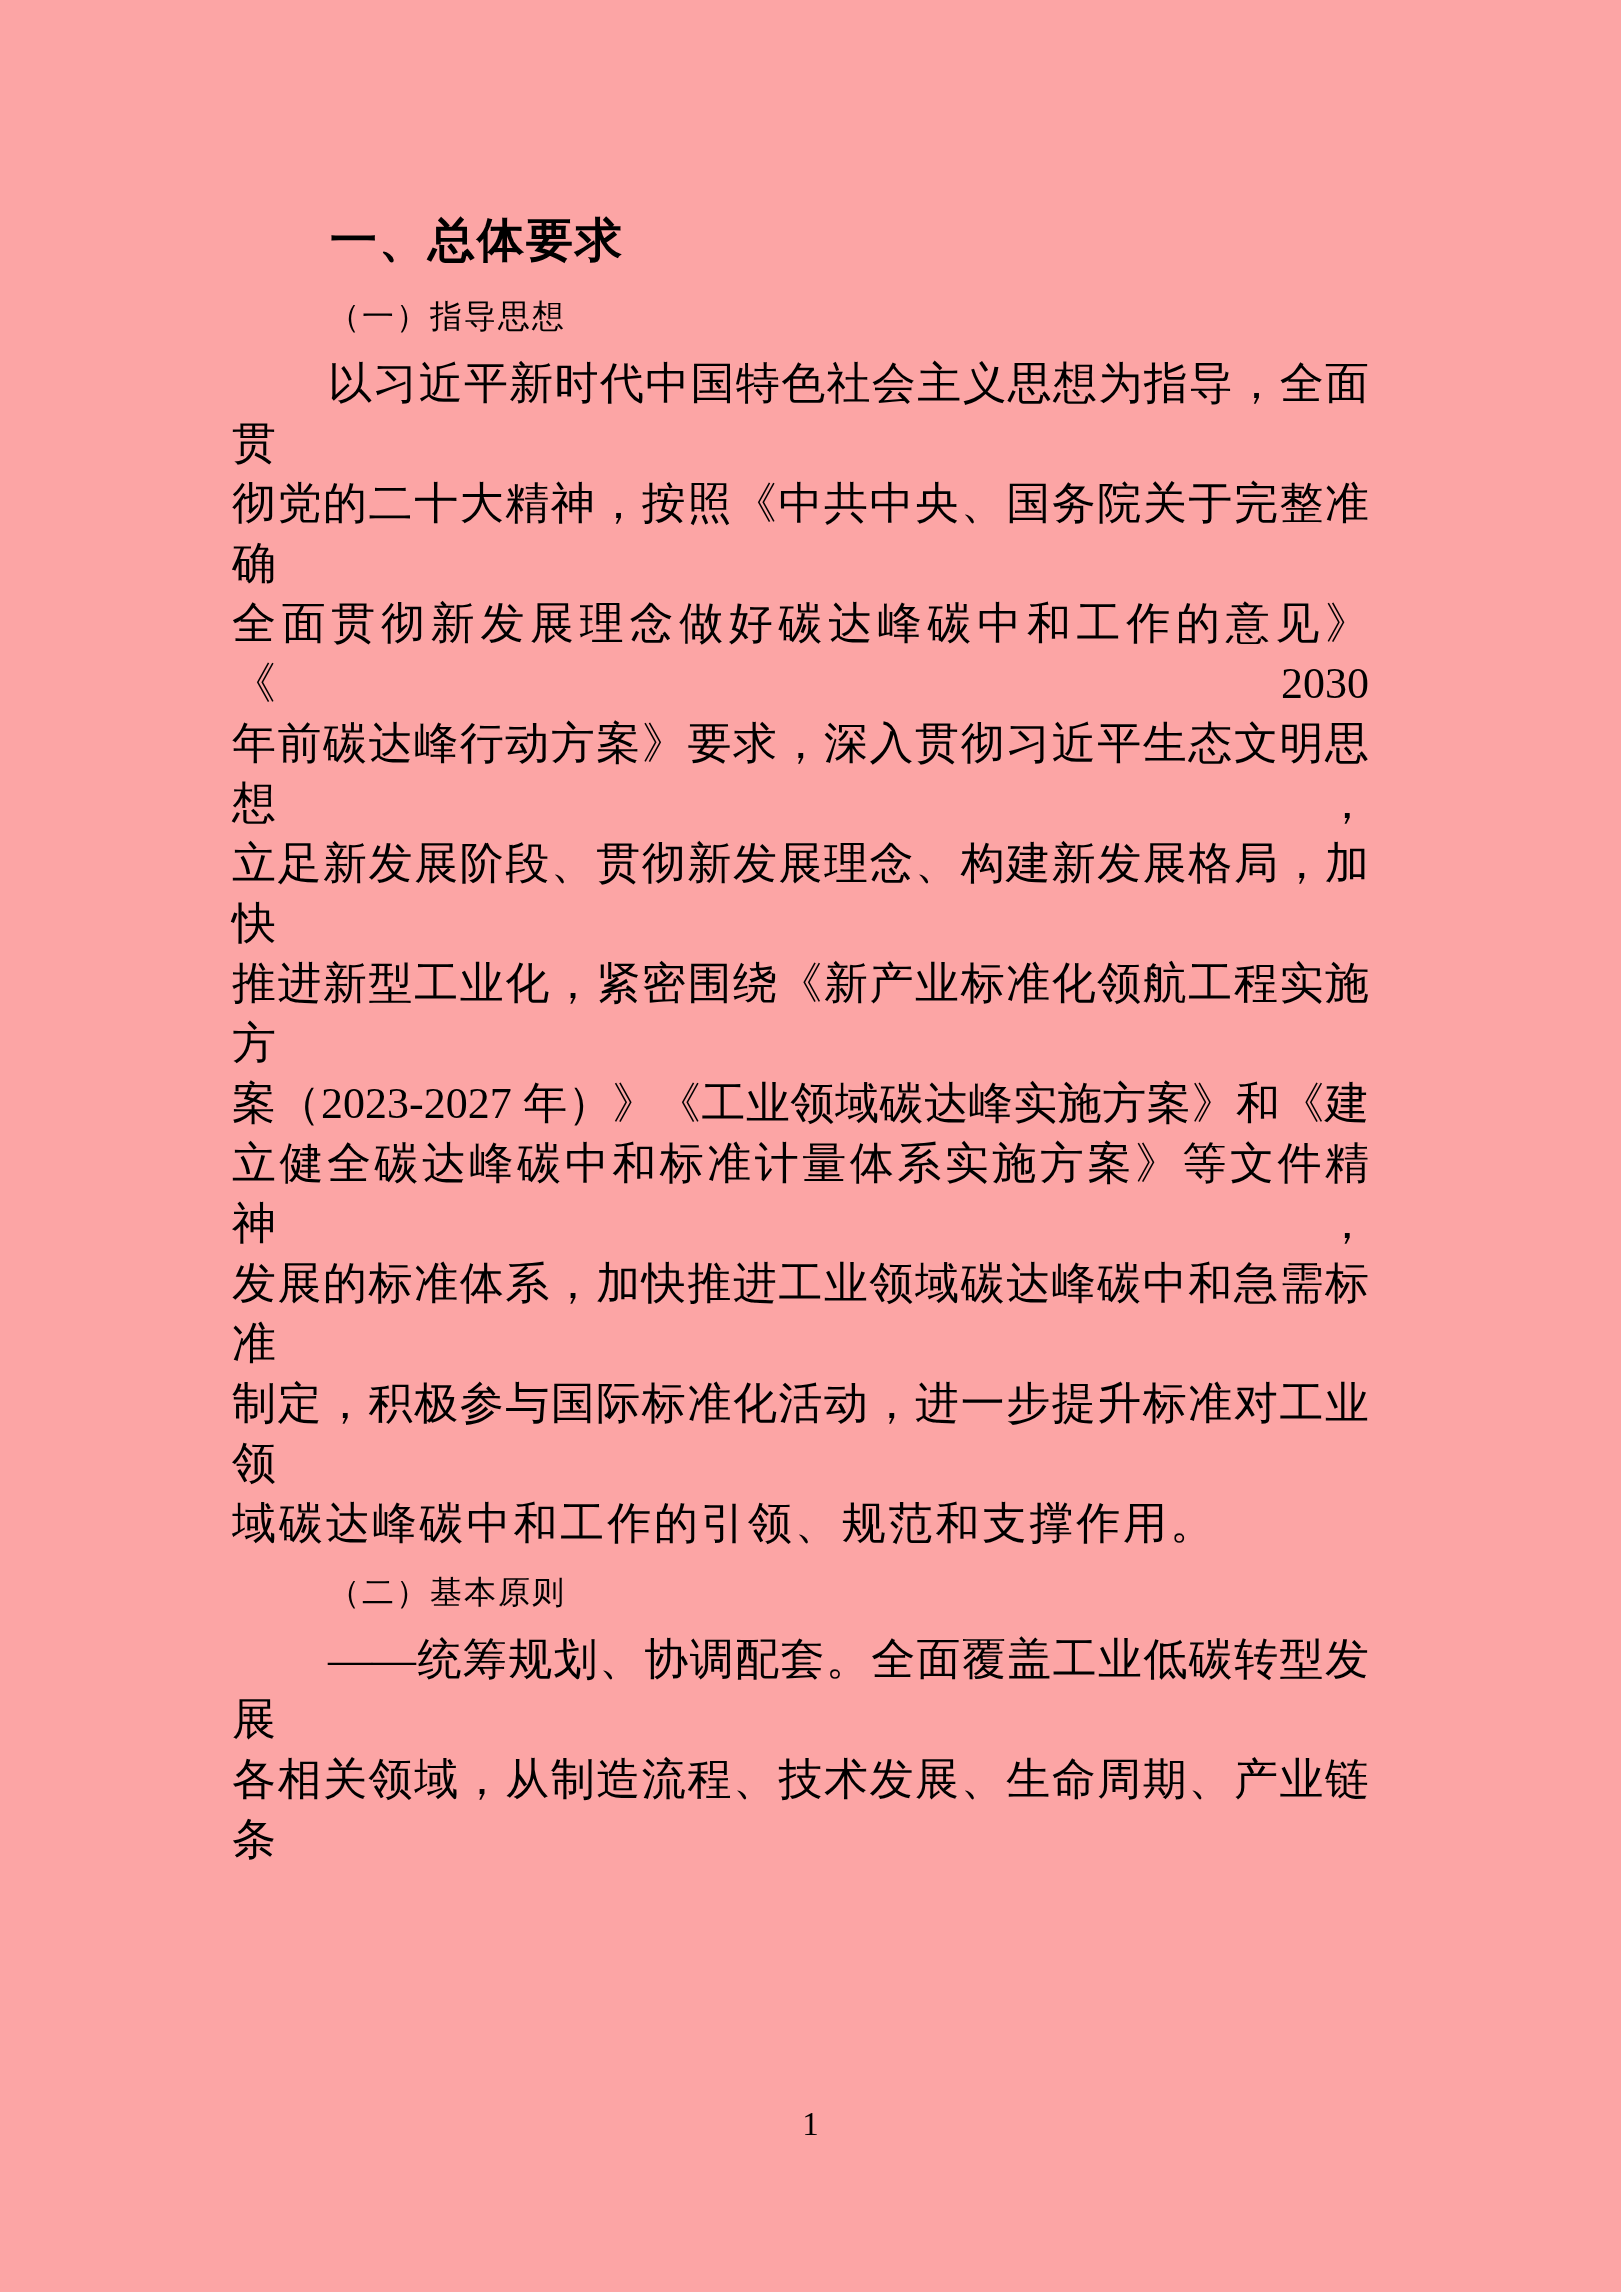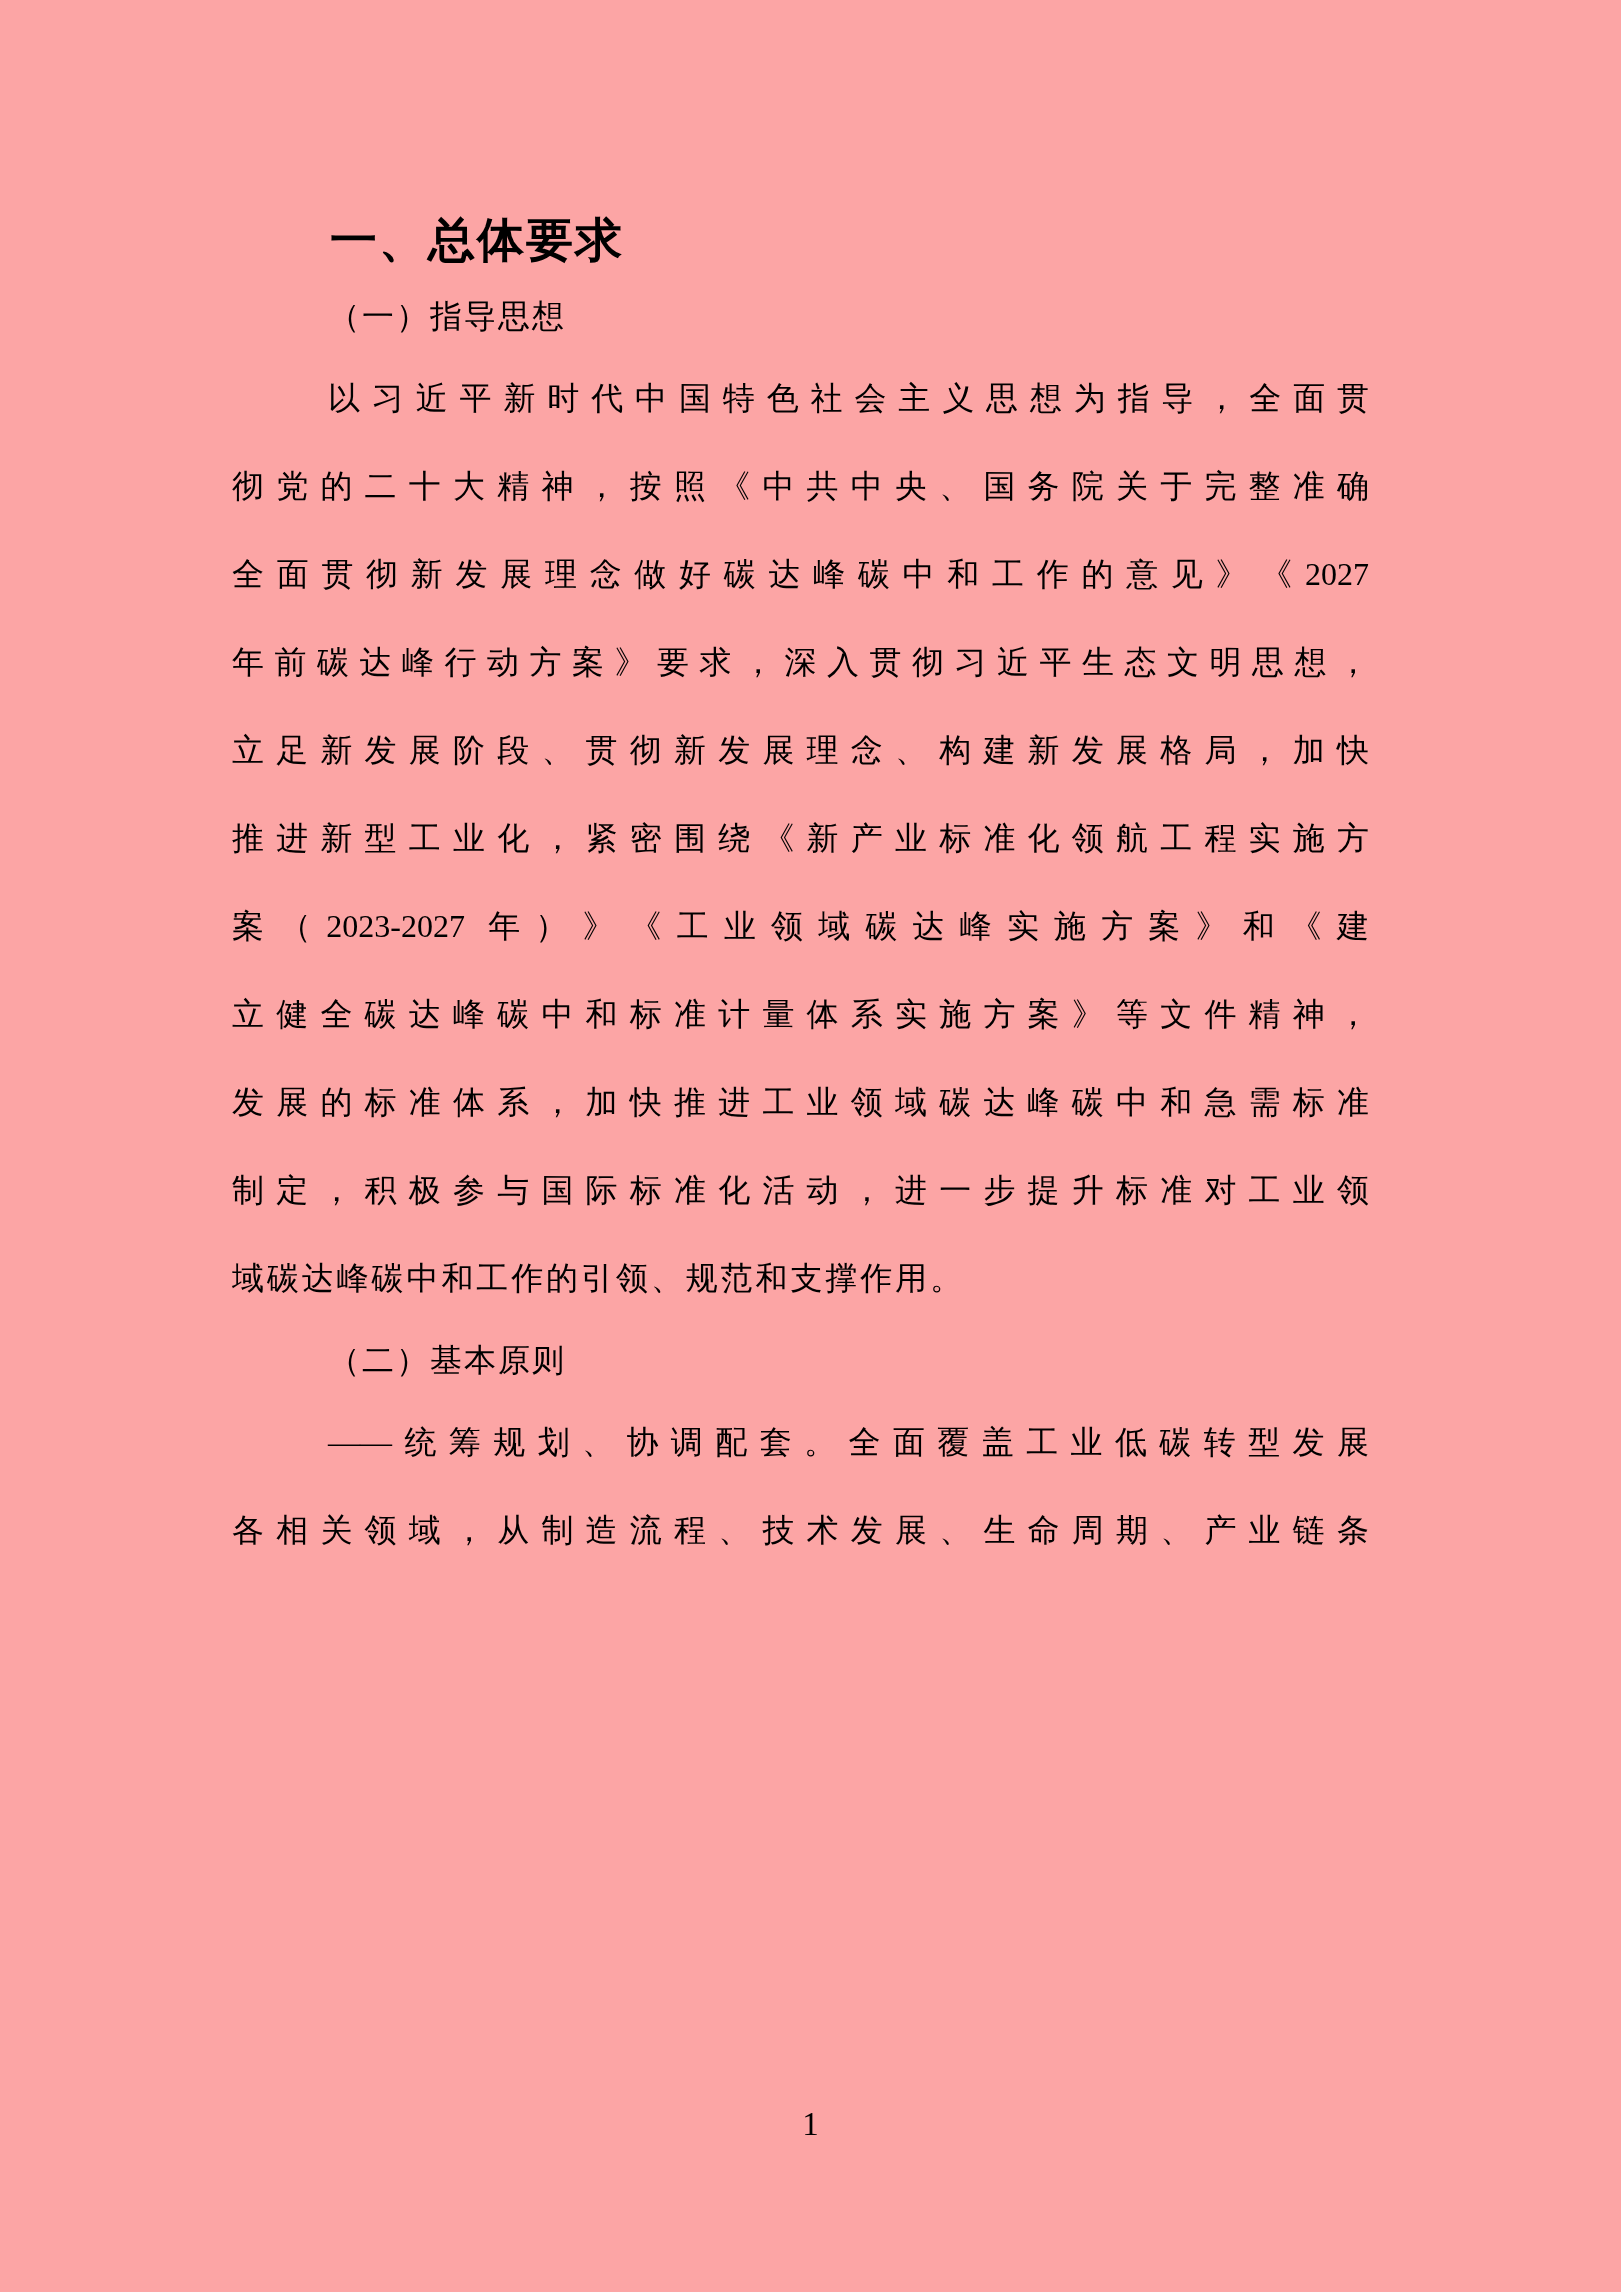--- a/index.html
+++ b/index.html
@@ -39,22 +39,22 @@
     font-size: 32px;
     line-height: 76px;
     text-indent: 96px;
     letter-spacing: 2px;
     white-space: nowrap;
   }
   .para {
     margin: 0;
   }
   .para .line {
-    font-size: 32px;
-    line-height: 88px;
+    font-size: 44px;
+    line-height: 60px;
     text-align: justify;
     text-align-last: justify;
     text-justify: inter-character;
   }
   .para .line.first {
     text-indent: 96px;
   }
   .para .line.last {
     text-align-last: left;
     letter-spacing: 2.9px;
@@ -72,21 +72,21 @@
 </head>
 <body>
 
 <div class="page">
   <div class="content">
       <div class="h1">一、总体要求</div>
       <div class="h2">（一）指导思想</div>
       <div class="para">
         <div class="line first">以习近平新时代中国特色社会主义思想为指导，全面贯</div>
         <div class="line">彻党的二十大精神，按照《中共中央、国务院关于完整准确</div>
-        <div class="line">全面贯彻新发展理念做好碳达峰碳中和工作的意见》《2027</div>
+        <div class="line">全面贯彻新发展理念做好碳达峰碳中和工作的意见》《2030</div>
         <div class="line">年前碳达峰行动方案》要求，深入贯彻习近平生态文明思想，</div>
         <div class="line">立足新发展阶段、贯彻新发展理念、构建新发展格局，加快</div>
         <div class="line">推进新型工业化，紧密围绕《新产业标准化领航工程实施方</div>
         <div class="line">案（2023-2027 年）》《工业领域碳达峰实施方案》和《建</div>
         <div class="line">立健全碳达峰碳中和标准计量体系实施方案》等文件精神，</div>
         <div class="line">发展的标准体系，加快推进工业领域碳达峰碳中和急需标准</div>
         <div class="line">制定，积极参与国际标准化活动，进一步提升标准对工业领</div>
         <div class="line last">域碳达峰碳中和工作的引领、规范和支撑作用。</div>
       </div>
       <div class="h2">（二）基本原则</div>

